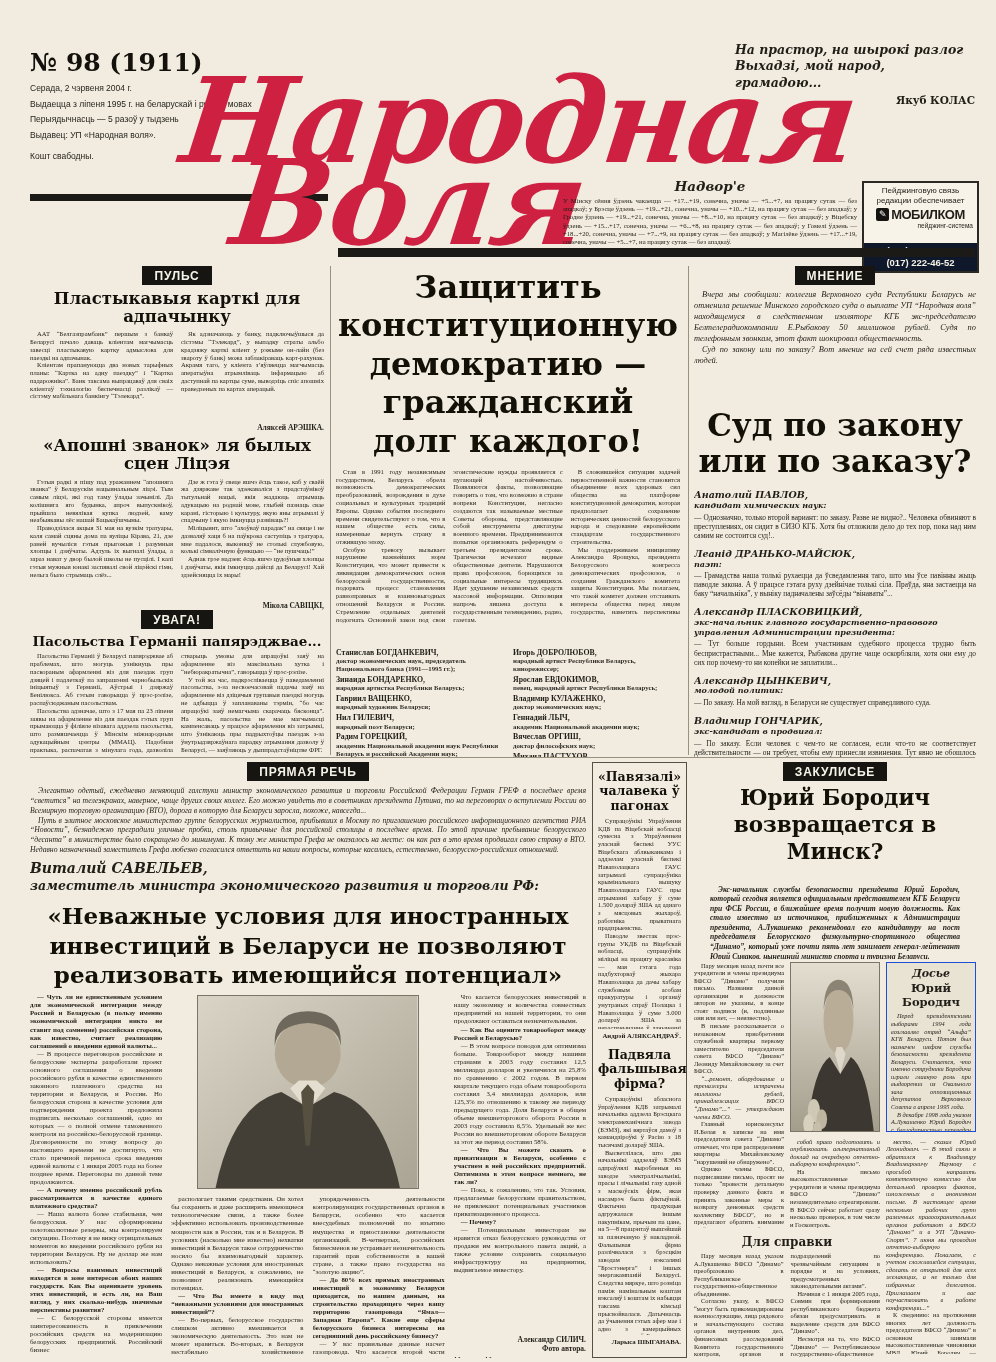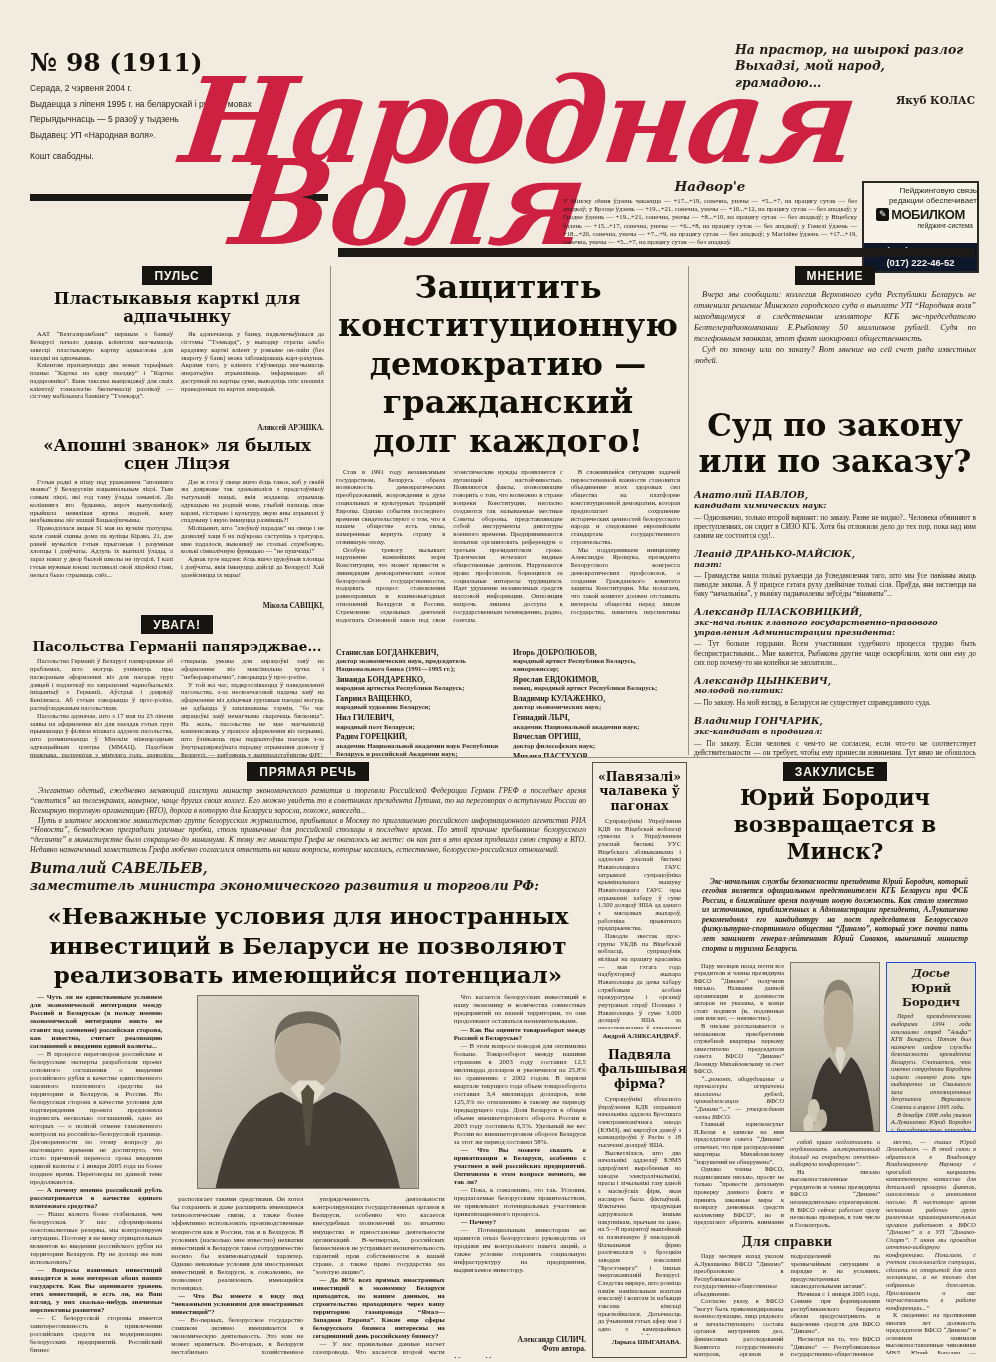--- a/index.html
+++ b/index.html
@@ -28,21 +28,21 @@
   .issue-meta p:last-child{margin-top:10px;}
   .email{font:bold 12px/1.35 "DejaVu Serif",serif;}
   .logo-word{position:absolute;font:italic bold 118px/1 "DejaVu Serif",serif;
              color:#ce2040;transform:skewX(-7deg);letter-spacing:-2px;white-space:nowrap;}
   .quote{font:italic bold 12.5px/1.3 "DejaVu Serif",serif;}
   .quote-author{font:bold 10.5px/1.2 "DejaVu Serif",serif;text-align:right;margin-top:3px;}
   .weather-title{font:italic bold 13.5px/1 "DejaVu Serif",serif;text-align:center;margin:0 0 3px;}
   .weather-text{font-size:6.7px;line-height:1.25;text-align:justify;}
   .weather-site{font:italic 8px/1.2 "Liberation Serif",serif;text-align:right;margin-top:1px;}
   .pager{border:2px solid #2b2924;background:#f7f3e9;font-family:"Liberation Sans",sans-serif;}
-  .pager-l{font-size:8px;line-height:1.25;text-align:right;margin-top:3px;}
+  .pager-l{font-size:8px;line-height:1.25;text-align:center;margin-top:3px;}
   .pager-brand{display:flex;align-items:center;justify-content:center;gap:2px;margin-top:2px;}
   .pager-ic{width:13px;height:13px;background:#15130f;color:#fff;border-radius:2px;
             font-size:9px;line-height:13px;text-align:center;}
   .pager-name{font:bold 13px/1 "Liberation Sans",sans-serif;letter-spacing:-.5px;}
   .pager-tag{font-size:6.5px;text-align:right;padding-right:4px;margin-top:1px;}
   .pager-phones{position:absolute;left:0;right:0;bottom:0;background:#0f172a;color:#f4f1e6;
                 font:bold 9.5px/1.25 "Liberation Sans",sans-serif;text-align:center;padding:2px 0;}
   
   .col{position:absolute;top:266px;}
   .main-headline{font:bold 32px/1.2 "DejaVu Serif",serif;text-align:center;color:#131008;
@@ -81,21 +81,21 @@
   
   .midbox{border:1px solid #55503f;padding:5px 5px 4px;box-sizing:border-box;}
   .mid-title{font:bold 12.5px/1.15 "DejaVu Serif",serif;text-align:center;margin:2px 0 4px;color:#14110c;}
   .midbox .txt{font-size:6.5px;line-height:1.18;}
   .mid-sec{display:flex;flex-direction:column;}
   .mid-sec .txt{flex:1;}
   
   .bs-headline{font:bold 21.5px/1.25 "DejaVu Serif",serif;text-align:center;margin:4px 0 3px;color:#131008;}
   .bs-intro{font:italic bold 7.6px/1.26 "Liberation Serif",serif;text-align:justify;
             height:90px;overflow:hidden;}
-  .bs-intro p{margin:8px;text-indent:8px;font-style:italic;}
+  .bs-intro p{margin:16px;text-indent:8px;font-style:italic;}
   .bs{display:grid;grid-template-columns:repeat(3,1fr);grid-template-rows:170px 90px 1fr;
       gap:6px;height:404px;margin-top:3px;}
   .bs .txt{font-size:6.4px;line-height:1.18;}
   .bs-c1{grid-column:1;grid-row:1/3;}
   .bs-ph{grid-column:2;grid-row:1;}
   .bs-do{grid-column:3;grid-row:1;background:#e9e3d3;border:1px solid #1d4ed8;
          padding:4px 4px;box-sizing:border-box;overflow:hidden;}
   .bs-c2{grid-column:2;grid-row:2;}
   .bs-c3{grid-column:3;grid-row:2/4;display:flex;flex-direction:column;}
   .bs-c3 .txt{flex:1;}
@@ -178,21 +178,21 @@
     <h3 class="art-title" style="font-size:16.5px;">«Апошні званок» ля былых сцен Ліцэя</h3>
     <div class="txt two" style="font-size:6.6px;line-height:1.18;height:120px;">
 
     <p>Гэтыя радкі я пішу пад уражаннем “апошняга званка” ў Беларускім нацыянальным ліцэі. Тым самым ліцэі, які год таму ўлады зачынілі. Да колішняга яго будынка, апроч выпускнікоў, прыйшла невялікая купка людзей, каму неабыякавы лёс нашай Бацькаўшчыны.</p>
         <p>Праводзілася акцыя 31 мая на вузкім тратуары, каля самай сцяны дома па вуліцы Кірава, 21, дзе раней вучыліся гэтыя прыгожыя і разумныя хлопцы і дзяўчаты. Адтуль іх выгналі ўлады, а зараз нават у двор былой школы не пусцілі. І калі гэтыя мужныя юнакі заспявалі свой ліцэйскі гімн, нельга было стрымаць слёз...</p>
         <p>Дзе ж гэта ў свеце яшчэ ёсць такое, каб у сваёй жа дзяржаве так здзекаваліся з прадстаўнікоў тытульнай нацыі, якія жадаюць атрымаць адукацыю на роднай мове, глыбей пазнаць свае карані, гісторыю і культуру, якую яны атрымалі ў спадчыну і якую імкнуцца развіваць?!</p>
         <p>Міліцыянт, што “ахоўваў парадак” на свяце і не дазваляў хаця б на паўкрока саступіць з тратуара, мне падалося, выконваў не столькі службовую, колькі сімвалічную функцыю — “не пушчаць!”</p>
         <p>Аднак грэе надзея: ёсць яшчэ цудоўныя хлопцы і дзяўчаты, якія імкнуцца дайсці да Беларусі! Хай здзейсняцца іх мары!</p>
       </div>
     <div class="author">Мікола САВІЦКІ,</div>
-    <div class="badge-row" style="margin-top:5px;">
+    <div class="badge-row" style="">
       <span class="badge">УВАГА!</span>
     </div>
     <h3 class="art-title" style="font-size:13.5px;">Пасольства Германіі папярэджвае...</h3>
     <div class="txt two" style="font-size:6.6px;line-height:1.18;height:104px;">
 
     <p>Пасольства Германіі ў Беларусі папярэджвае аб праблемах, што могуць узнікнуць пры паскораным афармленні віз для паездак груп дзяцей і падлеткаў па запрашэнні чарнобыльскіх ініцыятыў з Германіі, Аўстрыі і дзяржаў Бенілюкса. Аб гэтым гаворыцца ў прэс-рэлізе, распаўсюджаным пасольствам.</p>
         <p>Пасольства адзначае, што з 17 мая па 23 ліпеня заявы на афармленне віз для паездак гэтых груп прымаюцца ў філіяле візавага аддзела пасольства, што размяшчаецца ў Мінскім міжнародным адукацыйным цэнтры (ММАЦ). Падобная практыка, распачатая з мінулага года, дазволіла стварыць умовы для апрацоўкі заяў на афармленне віз максімальна хутка і “небюракратычна”, гаворыцца ў прэс-рэлізе.</p>
         <p>У той жа час, падкрэсліваецца ў паведамленні пасольства, з-за несвоечасовай падачы заяў на афармленне віз дзіцячыя групавыя паездкі могуць не адбыцца ў запланаваны тэрмін, “бо час апрацоўкі заяў немагчыма скарачаць бясконца”. На жаль, пасольства не мае магчымасці кампенсаваць у працэсе афармлення віз затрымкі, што ўзнікаюць пры падрыхтоўцы паездак з-за ўнутрыдзяржаўнага парадку атрымання дазволу ў Беларусі, — заяўляюць у дыппрадстаўніцтве ФРГ.</p>
       </div>
 

